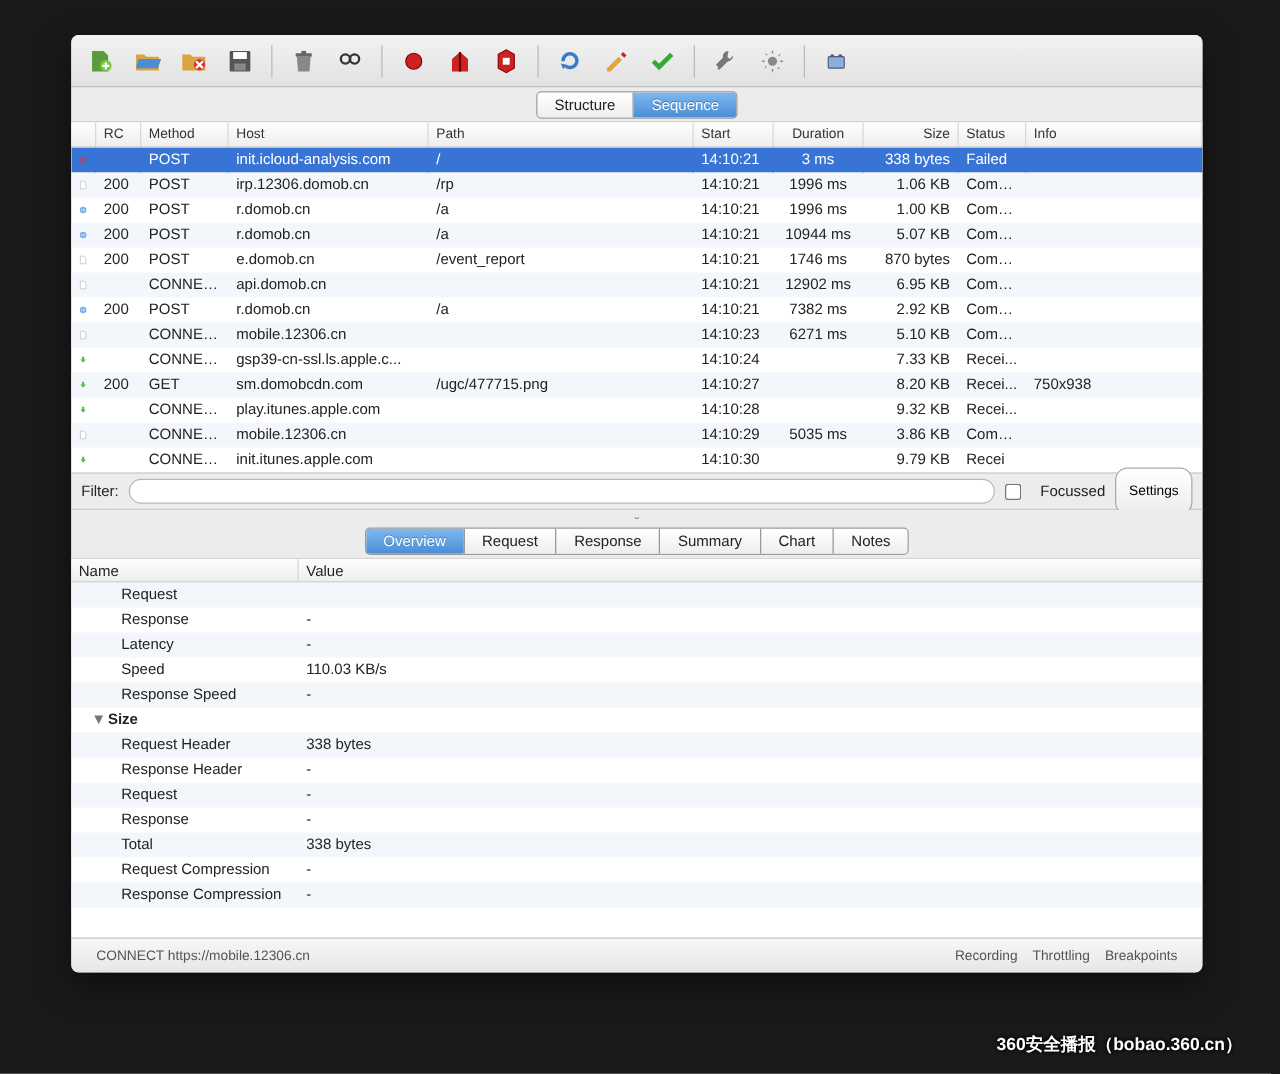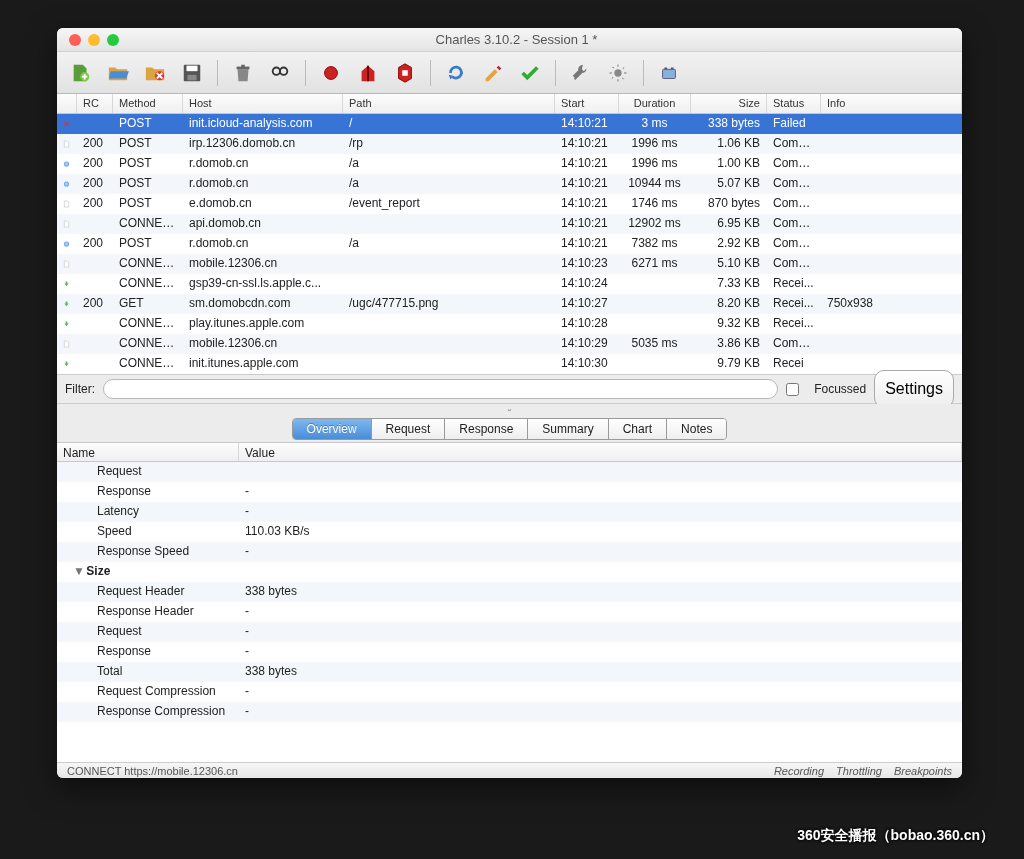--- a/index.html
+++ b/index.html
@@ -39,53 +39,45 @@
 .c-host { width:160px; flex:0 0 160px; }
 .c-path { width:212px; flex:0 0 212px; }
 .c-start { width:64px; flex:0 0 64px; }
 .c-dur { width:72px; flex:0 0 72px; text-align:center; }
 .c-size { width:76px; flex:0 0 76px; text-align:right; }
 .c-status { width:54px; flex:0 0 54px; }
 .c-info { flex:1; }
 .filterbar { height:30px; background:#ececec; border-top:1px solid #ccc; border-bottom:1px solid #ccc; display:flex; align-items:center; padding:0 8px; gap:8px; font-size:12px; }
 .filterbar input[type=text] { flex:1; height:20px; border:1px solid #b8b8b8; border-radius:10px; padding:0 8px; font-size:12px; }
 .filterbar label { display:flex; align-items:center; gap:15px; }
-.settingsbtn { height:38px; padding:0 10px; border:1px solid #aaa; border-radius:10px; background:linear-gradient(#fff,#ededed); font-size:16px; }
+.settingsbtn { height:38px; padding:0 10px; border:1px solid #aaa; border-radius:10px; background:linear-gradient(#fff,#ededed); font-size:11px; }
 .splitter { height:12px; background:#ececec; display:flex; align-items:center; justify-content:center; color:#888; }
 .detailtabs { height:26px; background:#ececec; display:flex; justify-content:center; align-items:center; }
 .detail { flex:1; background:#fff; display:flex; flex-direction:column; overflow:hidden; }
 .dthead { display:flex; height:20px; background:linear-gradient(#fdfdfd,#efefef); border-bottom:1px solid #c8c8c8; border-top:1px solid #c8c8c8; }
 .dthead .th:first-child { width:182px; flex:0 0 182px; }
 .dthead .th:last-child { flex:1; }
 .dtbody { flex:1; overflow-y:auto; }
 .drow { display:flex; height:20px; font-size:12px; }
 .drow:nth-child(odd) { background:#f3f7fc; }
 .dname { width:182px; flex:0 0 182px; padding:2px 6px 2px 0; text-align:left; }
 .dname.l1 { padding-left:40px; }
 .dname.l0 { padding-left:16px; font-weight:bold; }
 .dname .tri { display:inline-block; width:10px; color:#777; }
 .dvalue { flex:1; padding:2px 6px; }
-.statusbar { height:16px; background:linear-gradient(#f7f7f7,#e6e6e6); border-top:1px solid #ccc; display:flex; align-items:center; padding:0 10px; font-size:11px; color:#555; }
+.statusbar { height:28px; background:linear-gradient(#f7f7f7,#e6e6e6); border-top:1px solid #ccc; display:flex; align-items:center; padding:0 20px; font-size:11px; color:#555; }
 .statusbar .sp { flex:1; }
-.statusbar .sitem { margin-left:12px;font-style:italic; }
+.statusbar .sitem { margin-left:12px; }
 .watermark { position:absolute; right:30px; bottom:14px; color:#fff; font-size:14px; font-weight:bold; text-shadow:0 0 3px #000,0 0 3px #000; }
 .ico { width:14px; height:14px; display:inline-block; }
 </style>
 </head>
 <body>
 
 <div class="window">
-  <div class="titlebar">
-    <div class="traffic">
-      <div class="dot red"></div>
-      <div class="dot yellow"></div>
-      <div class="dot green"></div>
-    </div>
-    <div class="title">Charles 3.10.2 - Session 1 *</div>
-  </div>
 
   <div class="toolbar">
     <div class="tbtn">
         <svg viewBox="0 0 24 24">
           <path fill="#5a9b3b" d="M4 3h10l4 4v14H4z"></path>
           <circle cx="16" cy="16" r="5" fill="#7ac943"></circle>
           <path stroke="#fff" stroke-width="2" d="M16 13v6M13 16h6"></path>
         </svg>
       </div>
     <div class="tbtn">
@@ -174,20 +166,26 @@
       </div>
     <div class="tsep"></div>
     <div class="tbtn">
         <svg viewBox="0 0 24 24">
           <rect x="5" y="8" width="14" height="10" fill="#88b0dd" stroke="#557" rx="1"></rect>
           <path fill="#557" d="M7 8V6h3v2zM14 8V6h3v2z"></path>
         </svg>
       </div>
   </div>
 
+  <div class="tabsrow">
+    <div class="segctrl">
+      <div class="segbtn">Structure</div>
+      <div class="segbtn active">Sequence</div>
+    </div>
+  </div>
 
   <div class="reqtable" style="flex:0 0 280px">
     <div class="thead">
       <div class="th c-icon"></div>
       <div class="th c-rc">RC</div>
       <div class="th c-method">Method</div>
       <div class="th c-host">Host</div>
       <div class="th c-path">Path</div>
       <div class="th c-start">Start</div>
       <div class="th c-dur">Duration</div>

